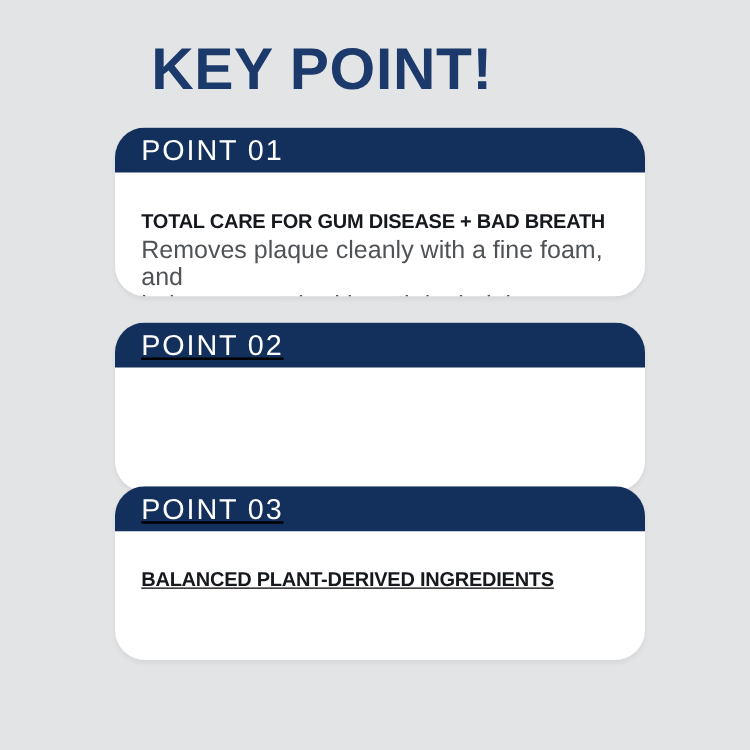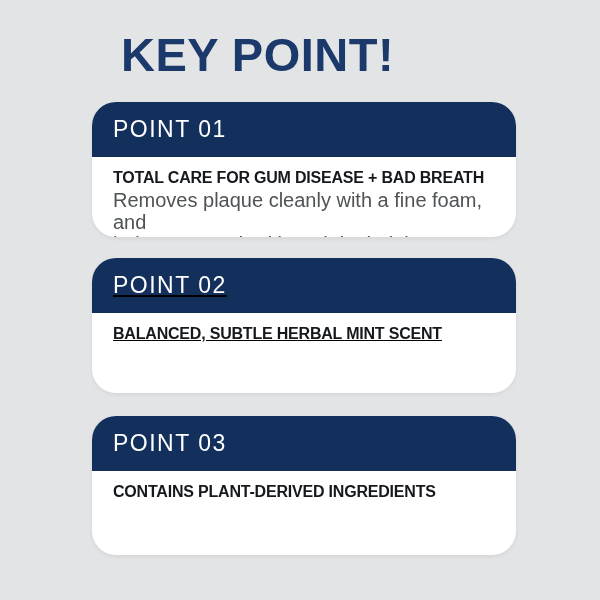--- a/index.html
+++ b/index.html
@@ -29,37 +29,38 @@
     position: absolute;
     left: 92px;
     width: 424px;
     border-radius: 24px;
     overflow: hidden;
     background: var(--card_bg, #ffffff);
     box-shadow: 0 2px 4px rgba(0,0,0,0.06);
   }
   .card-1 { top: 102px; height: 135px; }
   .card-2 { top: 258px; height: 135px; text-decoration: underline; }
-  .card-3 { top: 416px; height: 139px; }
+  .card-3 { top: 389px; height: 139px; text-decoration: underline; }
   .card-header {
-    height: 55px;
+    height: 36px;
     background: var(--navy, #132f5c);
     display: flex;
     align-items: center;
     padding-left: 21px;
   }
   .card-label {
     color: var(--header_label_text, #ffffff);
     font-size: 23px;
     font-weight: 300;
     letter-spacing: 1.5px;
     white-space: nowrap;
   }
   .card-content {
     padding: 11px 8px 0 21px;
+    margin-top: 19px;
   }
   .card-heading {
     font-size: 16px;
     font-weight: 700;
     letter-spacing: -0.2px;
     color: var(--heading_text, #15181c);
     line-height: 19px;
     margin: 0 0 2px 0;
     white-space: nowrap;
   }
@@ -86,24 +87,23 @@
 helps prevent bad breath by helping prevent
 gum disease.</div>
   </div>
 </div>
 
 <div class="card card-2">
   <div class="card-header">
     <span class="card-label">POINT 02</span>
   </div>
   <div class="card-content">
-    <div class="card-heading">BALANCED, SUBTLE HERBAL MINT SCENT</div>
   </div>
 </div>
 
 <div class="card card-3">
   <div class="card-header">
     <span class="card-label">POINT 03</span>
   </div>
   <div class="card-content">
-    <div class="card-heading">CONTAINS PLANT-DERIVED INGREDIENTS</div>
+    <div class="card-heading">BALANCED PLANT-DERIVED INGREDIENTS</div>
   </div>
 </div>
 
 </body></html>

